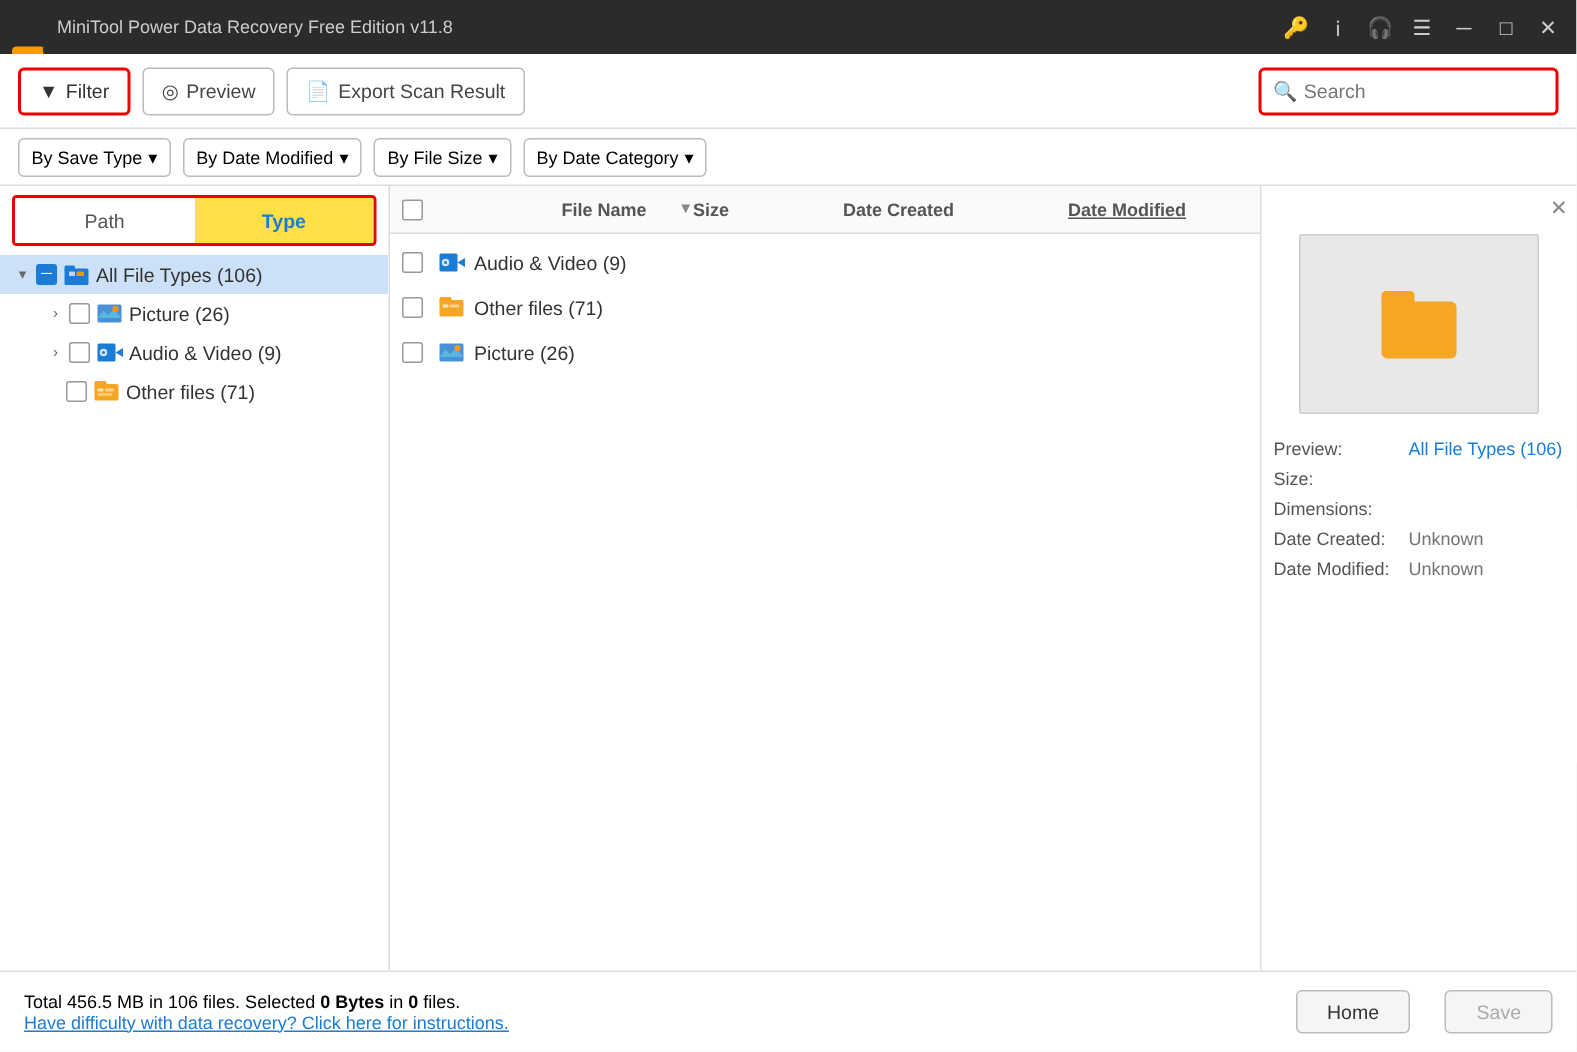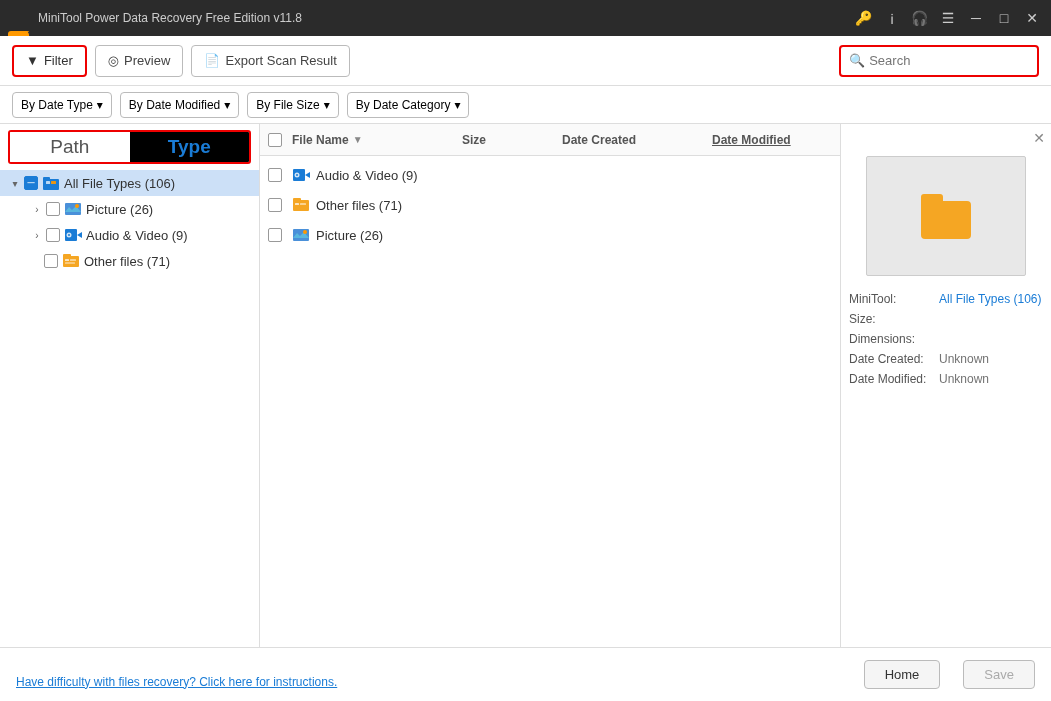--- a/index.html
+++ b/index.html
@@ -114,26 +114,26 @@
       border-bottom: 1px solid #ddd;
       height: 34px;
       border: 2px solid #e00;
       border-radius: 3px;
       margin: 6px 8px 0 8px;
       overflow: hidden;
     }
     .left-tab {
       flex: 1;
       display: flex; align-items: center; justify-content: center;
-      font-size: 19px;
+      font-size: 13px;
       cursor: pointer;
       color: #555;
       background: #fff;
     }
-    .left-tab.active { color: #1a7cd6; font-weight: 600; background: #000000; }
+    .left-tab.active { color: #1a7cd6; font-weight: 600; background: #fde047; }
     .left-tree {
       flex: 1;
       overflow-y: auto;
       padding: 6px 0;
     }
     .tree-item {
       display: flex; align-items: center;
       padding: 4px 8px;
       cursor: pointer;
       font-size: 13px;
@@ -165,21 +165,21 @@
     }
     .file-table-header {
       display: flex; align-items: center;
       padding: 6px 8px;
       border-bottom: 1px solid #ddd;
       background: #fafafa;
       font-size: 12px; color: #555; font-weight: 600;
       height: 32px;
     }
     .file-table-header .col-check { width: 24px; flex-shrink: 0; }
-    .file-table-header .col-name { flex: 1; display: flex; align-items: center; gap: 4px; }
+    .file-table-header .col-name { flex: 1; display: flex; align-items: center; gap: 21px; justify-content: flex-end; }
     .file-table-header .col-size { width: 100px; flex-shrink: 0; }
     .file-table-header .col-created { width: 150px; flex-shrink: 0; }
     .file-table-header .col-modified { width: 120px; flex-shrink: 0; text-decoration: underline; }
     .file-table-body { flex: 1; overflow-y: auto; padding: 4px 0; }
     .file-row {
       display: flex; align-items: center;
       padding: 6px 8px;
       cursor: pointer;
       font-size: 13px; color: #333;
     }
@@ -303,21 +303,21 @@
   </button>
   <div class="toolbar-spacer"></div>
   <div class="search-box">
     <span class="search-icon-char">🔍</span>
     <input type="text" placeholder="Search" style="">
   </div>
 </div>
 
 <div class="filter-bar">
   <div class="filter-dropdown">
-    <span>By Date Type</span>
+    <span>By Save Type</span>
     <span>▾</span>
   </div>
   <div class="filter-dropdown">
     <span>By Date Modified</span>
     <span>▾</span>
   </div>
   <div class="filter-dropdown">
     <span>By File Size</span>
     <span>▾</span>
   </div>
@@ -471,21 +471,21 @@
   <div class="right-panel">
     <span class="right-close">✕</span>
     <div class="preview-area">
       <div class="preview-folder-icon">
         <div class="preview-folder-tab"></div>
         <div class="preview-folder-body"></div>
       </div>
     </div>
     <div class="file-info">
       <div class="file-info-row">
-        <span class="file-info-label">MiniTool:</span>
+        <span class="file-info-label">Preview:</span>
         <span class="file-info-value link">All File Types (106)</span>
       </div>
       <div class="file-info-row">
         <span class="file-info-label">Size:</span>
         <span class="file-info-value"></span>
       </div>
       <div class="file-info-row">
         <span class="file-info-label">Dimensions:</span>
         <span class="file-info-value"></span>
       </div>
@@ -497,20 +497,21 @@
         <span class="file-info-label">Date Modified:</span>
         <span class="file-info-value">Unknown</span>
       </div>
     </div>
   </div>
 
 </div>
 
 <div class="status-bar">
   <div class="status-text">
+    <span>Total 456.5 MB in 106 files.  Selected <strong>0 Bytes</strong> in <strong>0</strong> files.</span>
     <br>
-    <a>Have difficulty with files recovery? Click here for instructions.</a>
+    <a>Have difficulty with data recovery? Click here for instructions.</a>
   </div>
   <div class="status-btns">
     <button class="status-btn">Home</button>
     <button class="status-btn disabled">Save</button>
   </div>
 </div>
 
 </body></html>

